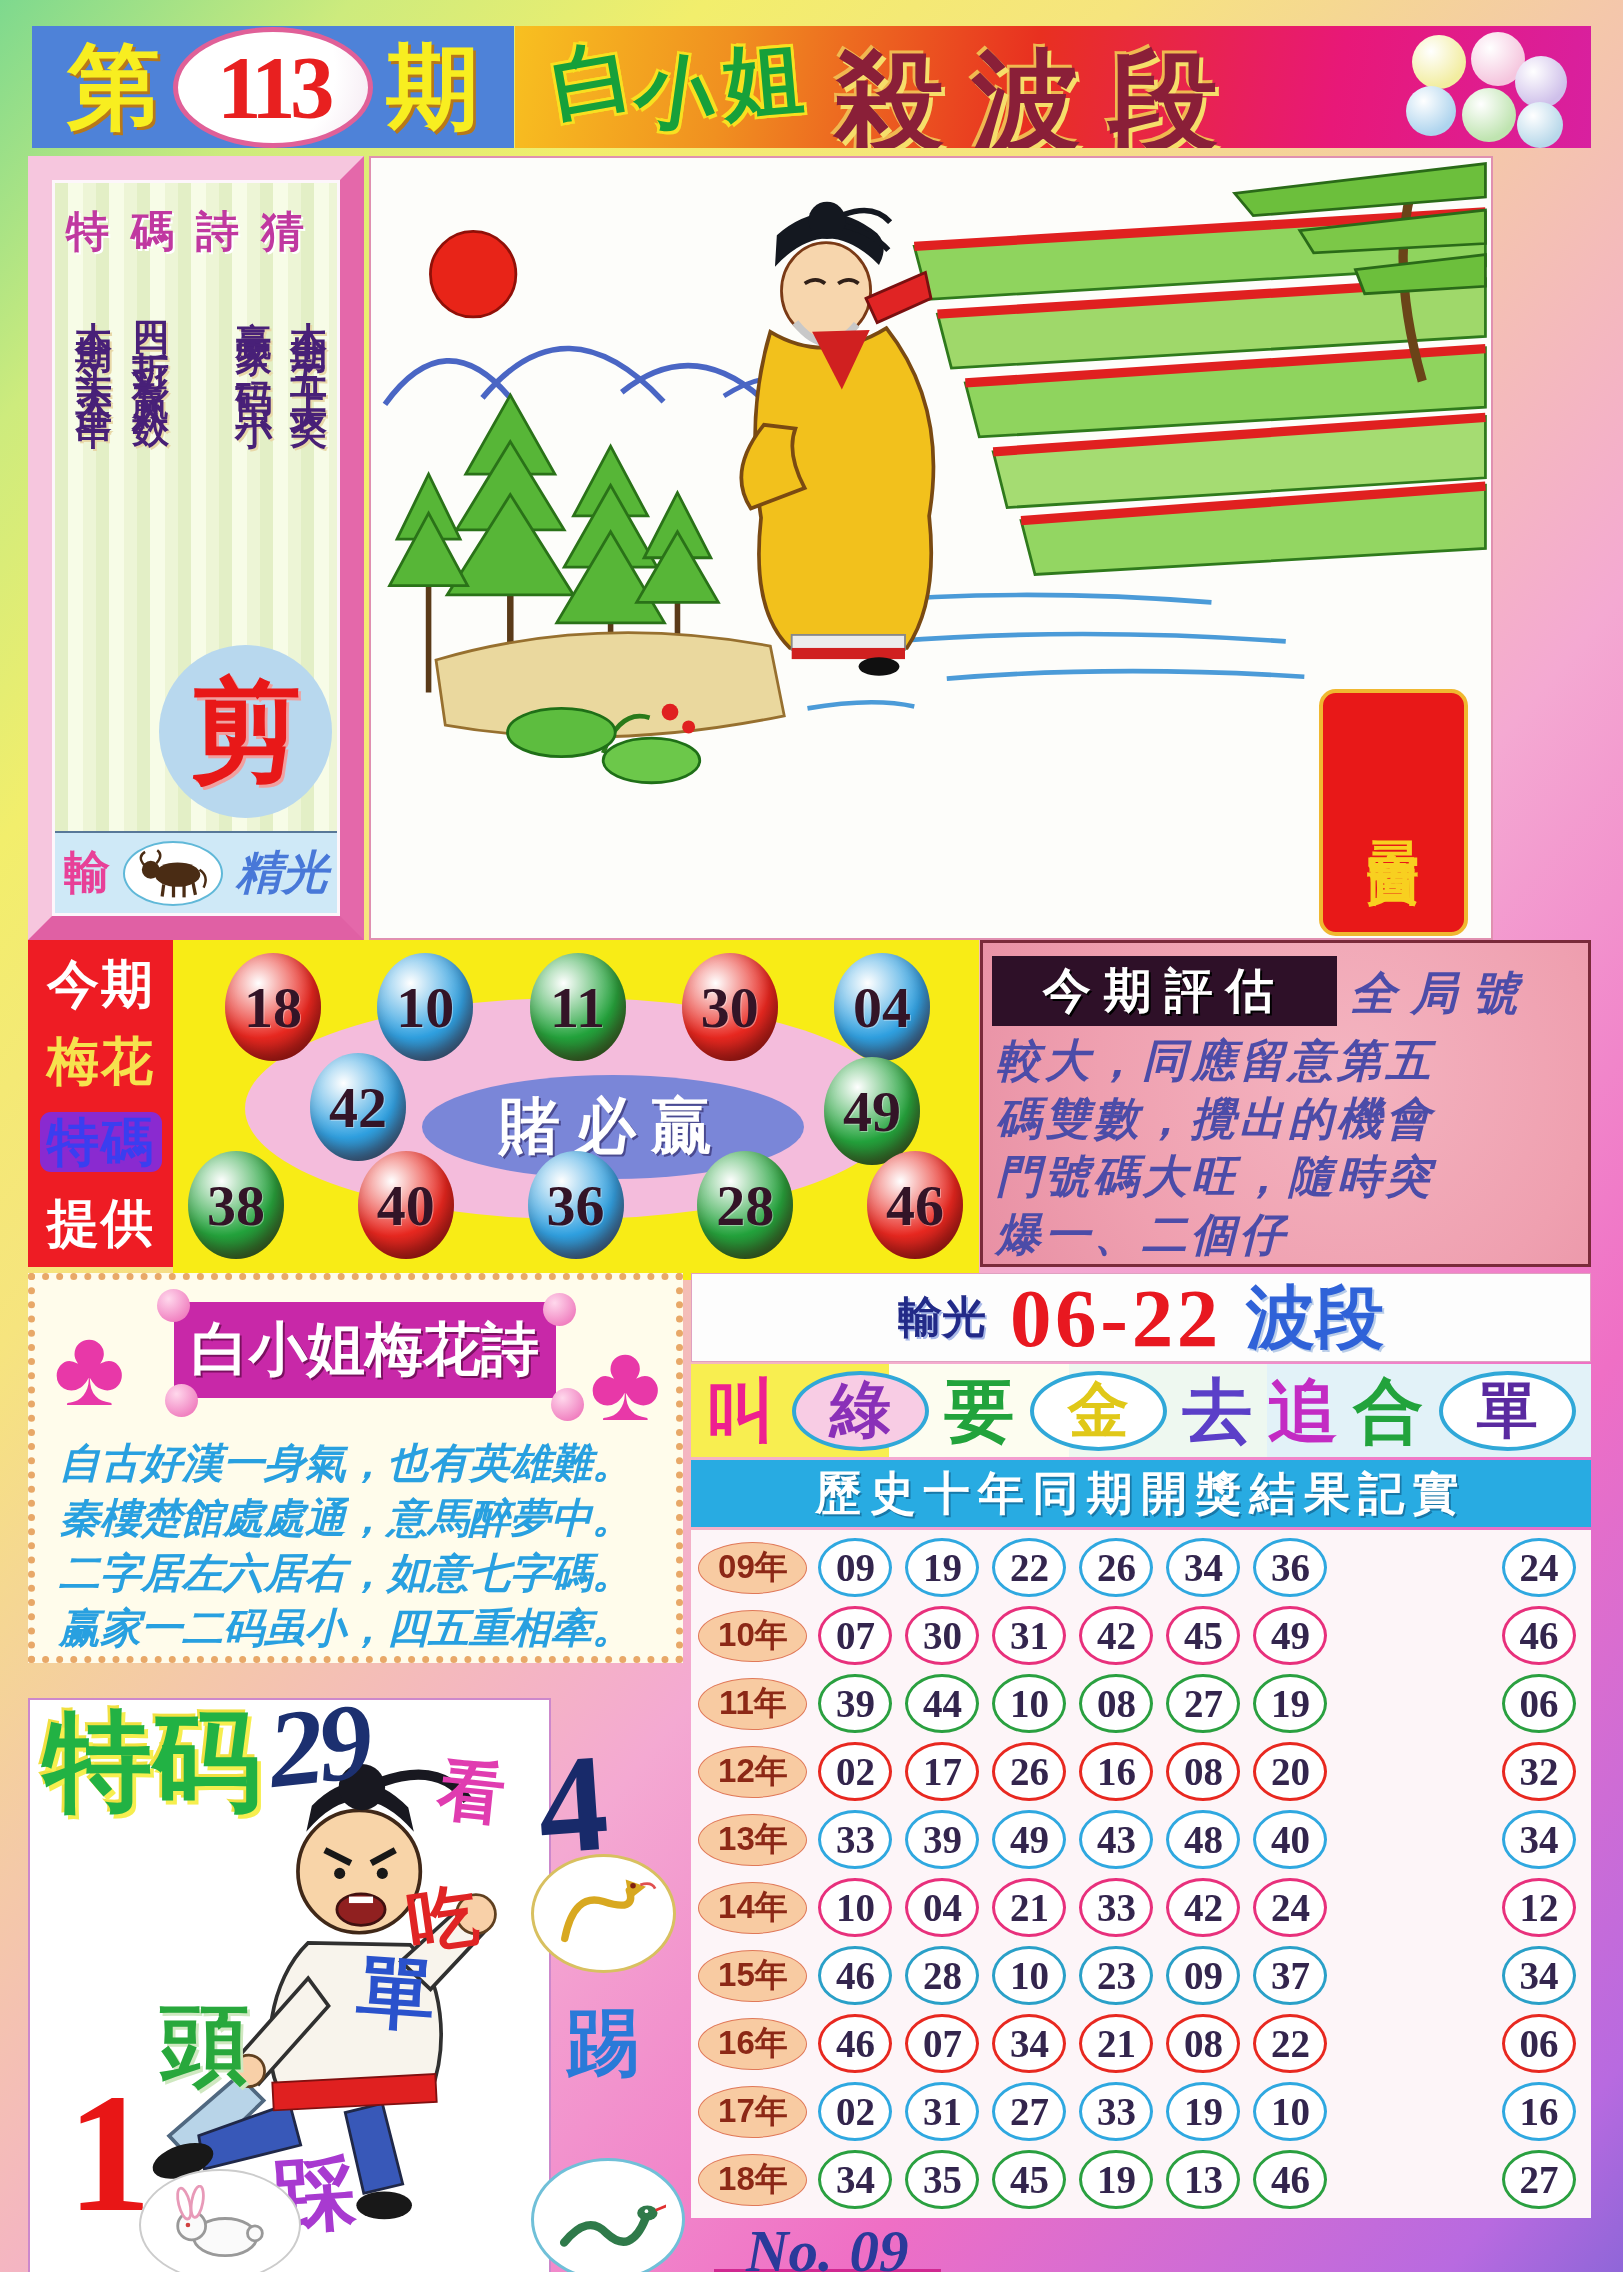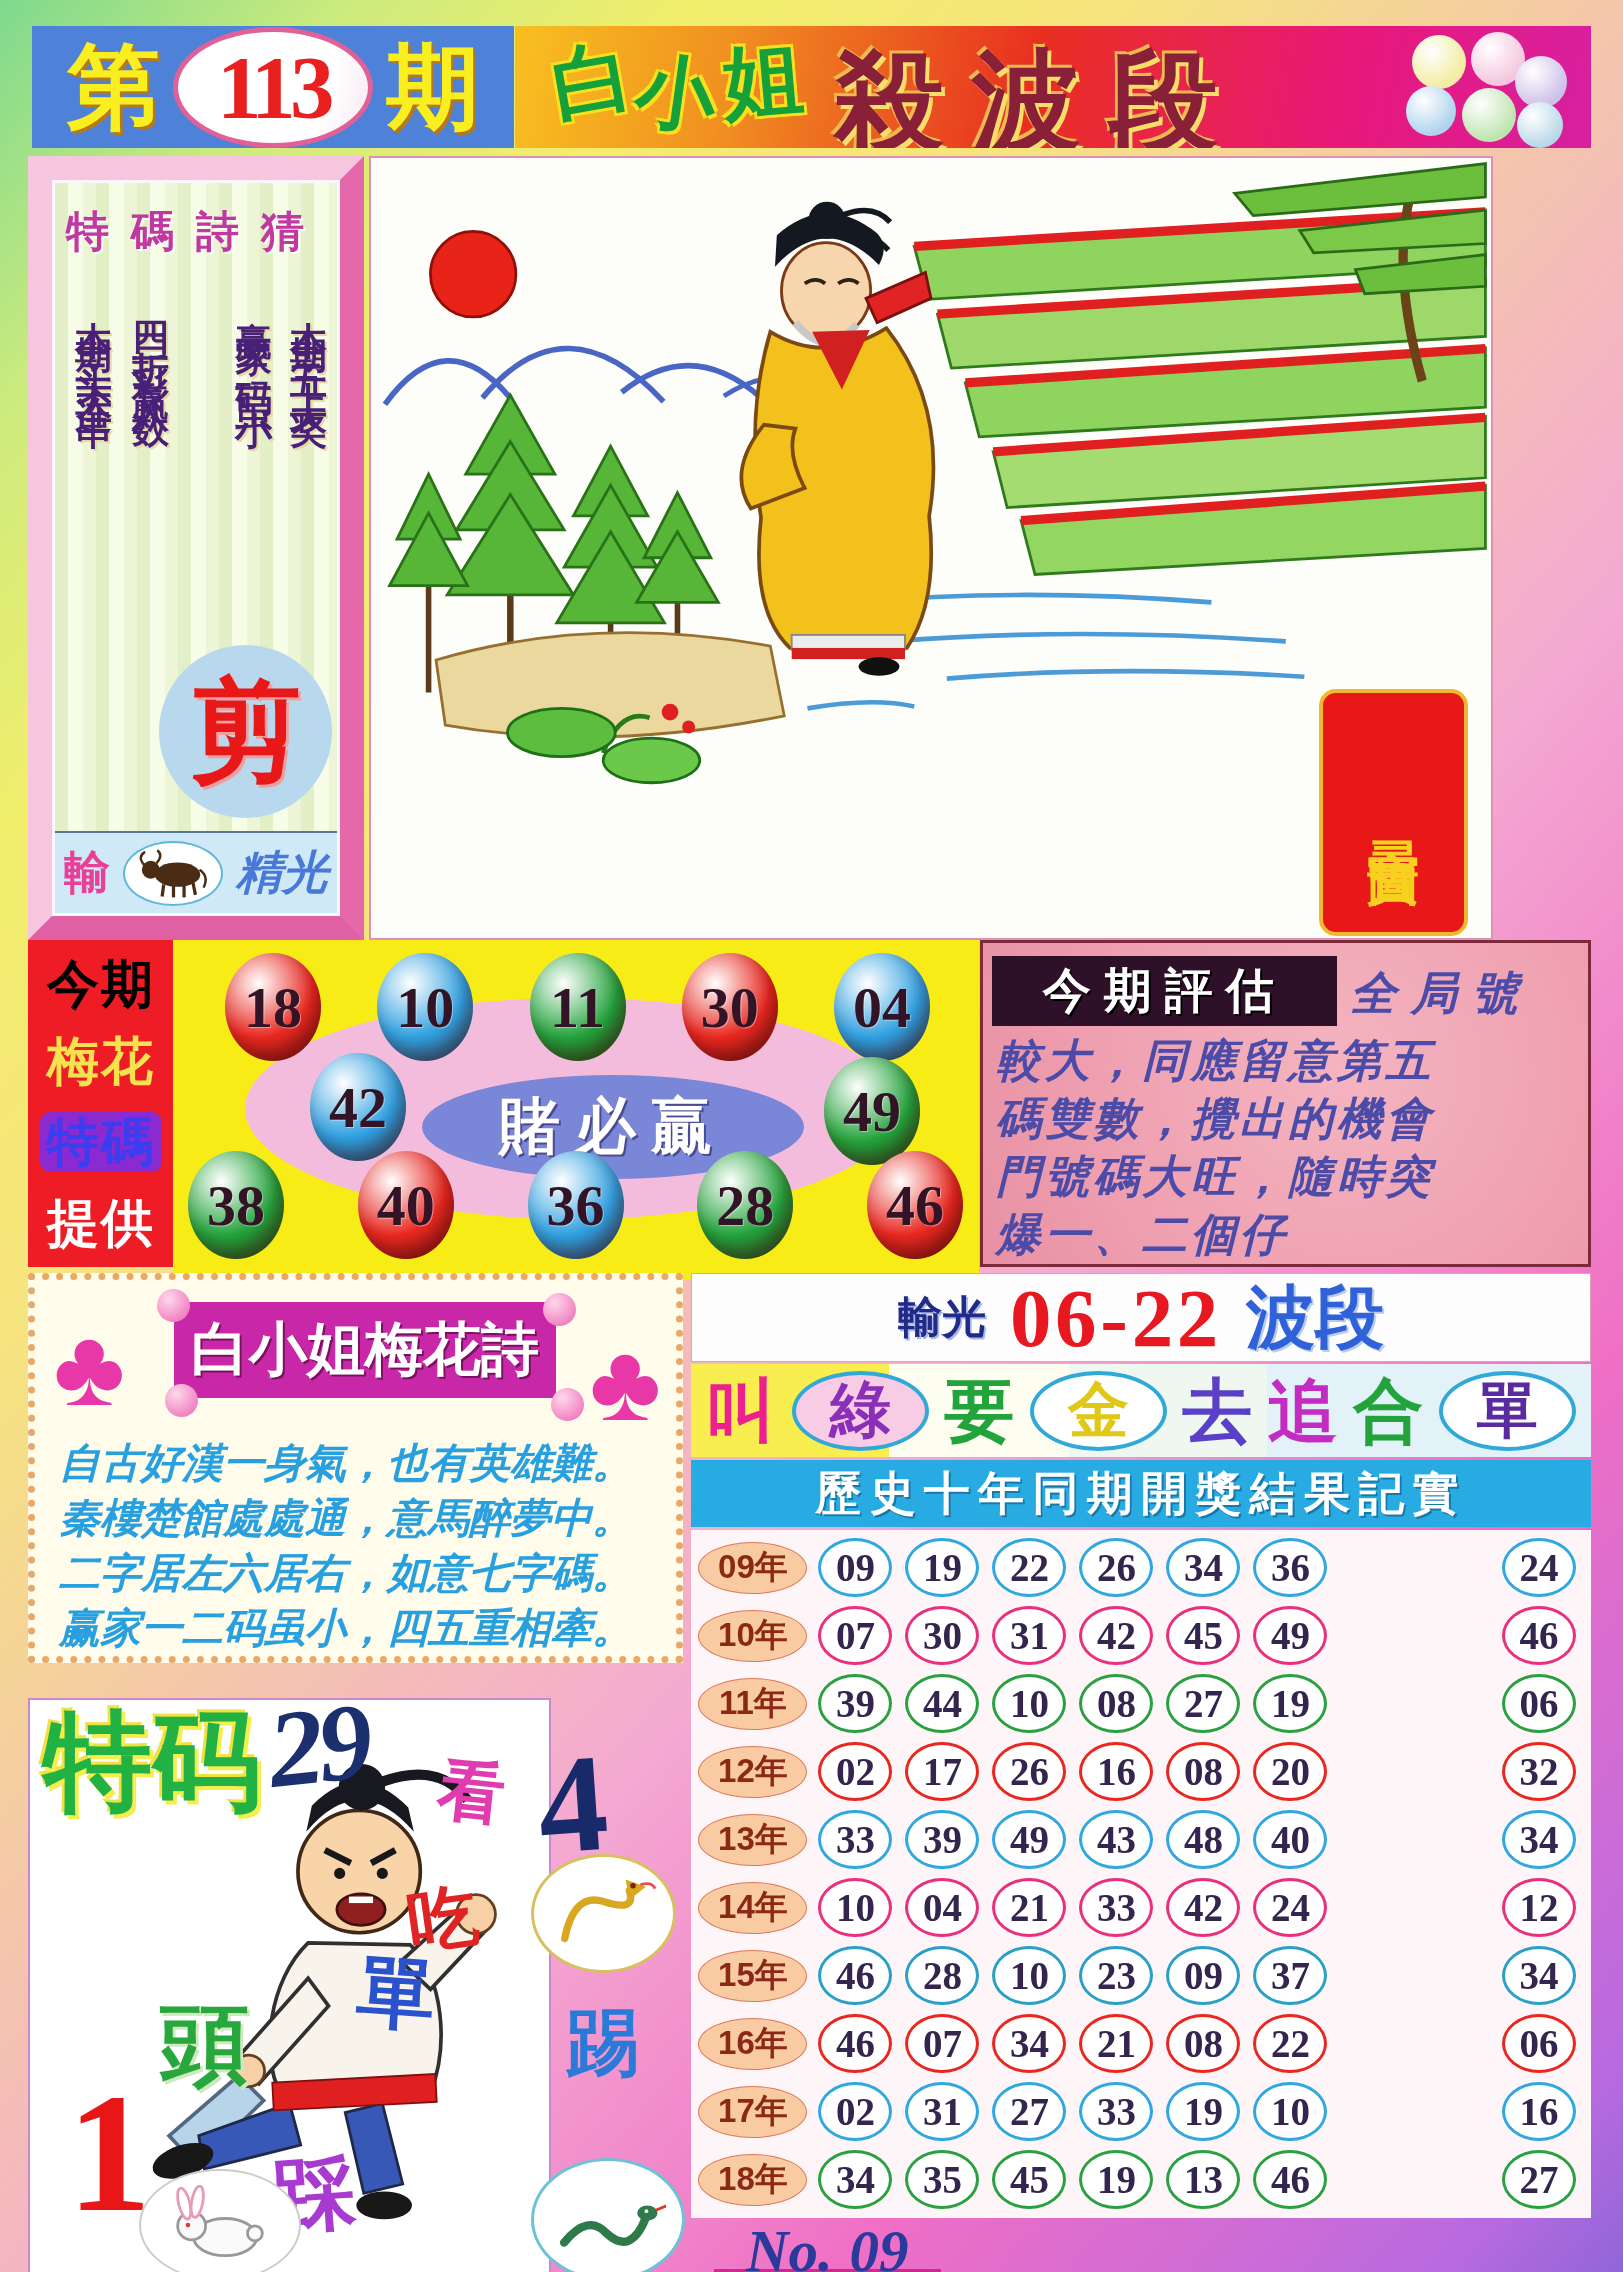--- a/index.html
+++ b/index.html
@@ -37,21 +37,21 @@
   .loser-left{font-size:46px;font-weight:bold;color:#e84098;}
   .loser-right{font-size:46px;font-weight:bold;font-style:italic;color:#4878d8;}
   .ox-oval{width:96px;height:61px;border-radius:50%;background:#ffffff;border:2.8px solid #60b8d8;display:flex;align-items:center;justify-content:center;}
   
   .painting{left:369px;top:156px;width:1124px;height:784px;background:#fdfdfa;border:2.8px solid #e090b0;box-sizing:border-box;}
   .treasure-label{left:948px;top:531px;width:141px;height:239px;background:#e81818;border:4.6px solid #f0b830;border-radius:16.7px;display:flex;align-items:center;justify-content:center;}
   .treasure-label span{writing-mode:vertical-rl;text-orientation:upright;font-size:52px;font-weight:bold;color:#f8d020;letter-spacing:9.3px;}
   
   .plum-red{left:28px;top:940px;width:146px;height:327px;background:#ee1c24;display:flex;flex-direction:column;justify-content:space-around;align-items:center;padding:5.6px 0;box-sizing:border-box;}
   .plum-red div{font-size:52px;font-weight:bold;line-height:1;letter-spacing:1.9px;}
-  .pl0{color:#000000;} .pl1{color:#f6e24e;}
+  .pl0{color:#ffffff;} .pl1{color:#f6e24e;}
   .pl2{color:#3a3ef0;background:#8a2ad0;border-radius:11px;padding:3.7px 7.4px;}
   .pl3{color:#ffffff;}
   .ball-band{left:173px;top:940px;width:806px;height:340px;background:#f8ec16;overflow:hidden;}
   .pink-blob{left:72px;top:58px;width:655px;height:221px;background:#f4bcdc;border-radius:50%;}
   .ball{width:96px;height:108px;border-radius:50%;display:flex;align-items:center;justify-content:center;box-shadow:inset -5.6px -9.3px 15px rgba(60,0,0,.35);}
   .ball span{font-family:"Liberation Serif",serif;font-size:58px;font-weight:bold;color:#331427;text-shadow:0.9px 0.9px 0 rgba(255,255,255,.4);}
   .ball-row1{left:52px;top:13px;width:705px;display:flex;justify-content:space-between;}
   .ball-row3{left:15px;top:211px;width:775px;display:flex;justify-content:space-between;}
   .mid-left-ball{left:137px;top:113px;} .mid-right-ball{left:651px;top:117px;}
   .slogan-ellipse{left:249px;top:135px;width:382px;height:104px;background:#7a86d8;border-radius:50%;display:flex;align-items:center;justify-content:center;}

